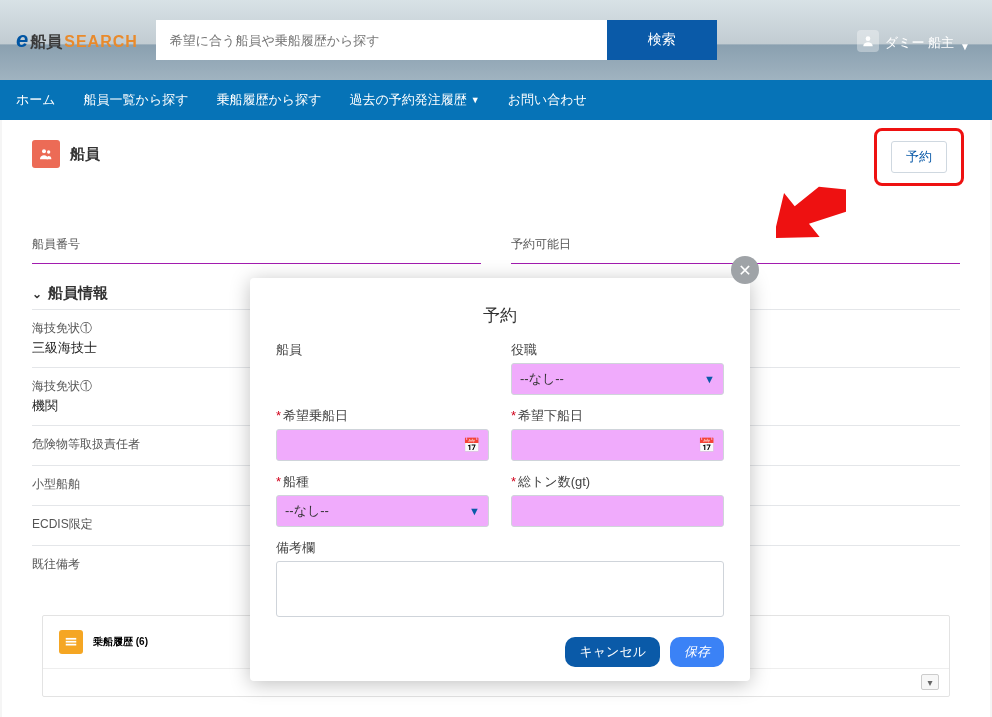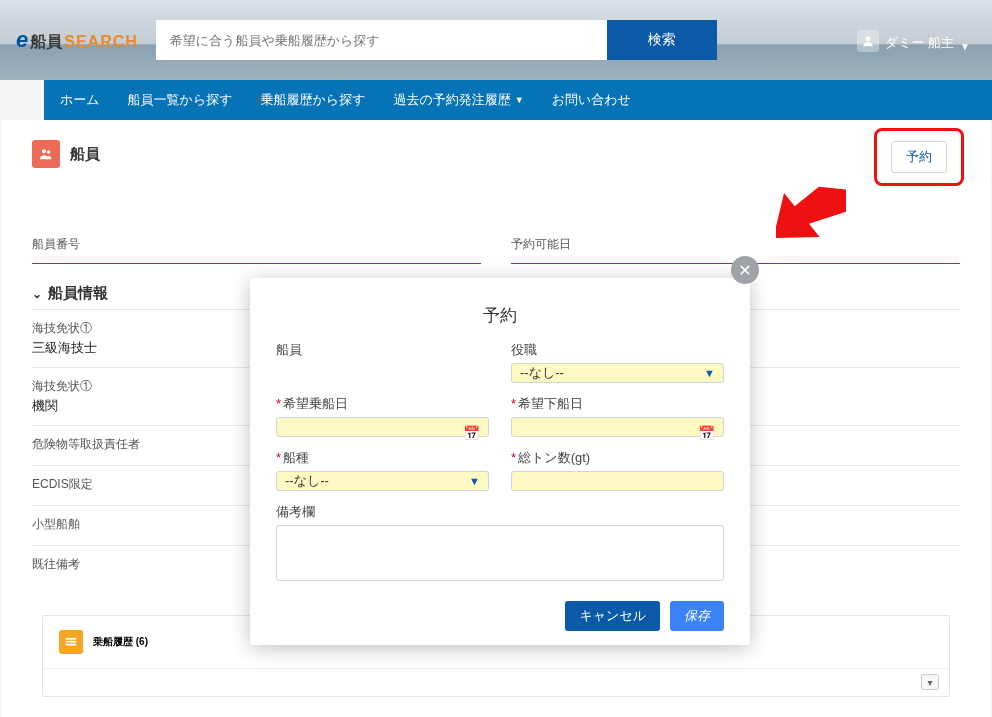--- a/index.html
+++ b/index.html
@@ -27,21 +27,21 @@
   .search-btn {
     width: 110px; height: 40px; background: #0a5aa8; color: #fff;
     border: none; font-size: 14px; cursor: pointer;
   }
 
   .user { position: absolute; right: 22px; top: 30px; color: #fff; font-size: 13px; display: flex; align-items: flex-end; gap: 6px; }
   .user-icon { width: 22px; height: 22px; background: rgba(255,255,255,0.35); border-radius: 4px; display: inline-flex; align-items: center; justify-content: center; }
   .caret-down { font-size: 10px; }
 
   
-  .nav { background: #0673b7; height: 40px; display: flex; align-items: center; padding: 0 16px; gap: 28px; color: #fff; font-size: 13px; margin-left: 44px; }
+  .nav { background: #0673b7; height: 40px; display: flex; align-items: center; padding: 0 16px; gap: 28px; color: #fff; font-size: 13px; }
   .nav-item { cursor: pointer; display: flex; align-items: center; gap: 4px; }
   .nav .caret { font-size: 9px; }
 
   
   .page { background: #fff; margin: 0 2px; padding: 20px 30px; }
   .page-title-row { display: flex; align-items: center; gap: 10px; }
   .title-icon { width: 28px; height: 28px; background: #ec6b56; border-radius: 3px; display: inline-flex; align-items: center; justify-content: center; color: #fff; }
   .title-text { font-size: 15px; font-weight: 600; color: #333; }
 
   .reserve-box {
@@ -86,32 +86,32 @@
     position: absolute; right: -9px; top: -22px;
     width: 28px; height: 28px; border-radius: 50%; background: #9fa3a7;
     color: #fff; font-size: 16px; display: flex; align-items: center; justify-content: center;
     cursor: pointer;
   }
   .modal-title { text-align: center; font-size: 17px; padding: 26px 0 14px 0; color: #333; font-weight: 500; }
   .modal-body { padding: 0 26px; display: grid; grid-template-columns: 1fr 1fr; gap: 12px 22px; }
   .form-field .lbl { font-size: 13px; color: #444; margin-bottom: 4px; display: block; }
   .req { color: #d0021b; margin-right: 2px; }
   .input, .select {
-    width: 100%; height: 20px; border: 1px solid #cfd4da; border-radius: 3px;
-    background: #fef9c3; font-size: 13px; padding: 0 8px; color: #333;
+    width: 100%; height: 32px; border: 1px solid #cfd4da; border-radius: 3px;
+    background: #f0abfc; font-size: 13px; padding: 0 8px; color: #333;
     display: flex; align-items: center; justify-content: space-between;
   }
   .select .sel-text { color: #333; }
   .select .sel-caret { color: #0a5aa8; font-size: 11px; }
   .date-input { position: relative; }
   .date-icon { position: absolute; right: 8px; top: 8px; color: #888; font-size: 14px; }
   .textarea { grid-column: 1 / -1; }
   .textarea textarea { width: 100%; height: 56px; border: 1px solid #cfd4da; border-radius: 3px; resize: none; padding: 6px; font-size: 13px; }
   .modal-footer { display: flex; justify-content: flex-end; gap: 10px; padding: 16px 26px 0 26px; }
-  .btn { height: 30px; padding: 0 14px; border: none; border-radius: 3px; font-size: 13px; cursor: pointer; }
+  .btn { height: 30px; padding: 0 14px; border: none; border-radius: 10px; font-size: 13px; cursor: pointer; }
   .btn-cancel { background: #0a5aa8; color: #fff; }
   .btn-save { background: #3b82f6; color: #fff; font-style: italic; }
 
 </style>
 </head>
 <body>
 
 <div class="banner">
   <div class="logo">
     <span class="e">e</span>
@@ -179,25 +179,25 @@
     </div>
     <div class="info-row">
       <div class="info-label">海技免状①</div>
       <div class="info-val">機関</div>
     </div>
     <div class="info-row">
       <div class="info-label">危険物等取扱責任者</div>
       <div class="info-val"></div>
     </div>
     <div class="info-row">
+      <div class="info-label">小型船舶</div>
+      <div class="info-val"></div>
+    </div>
+    <div class="info-row">
       <div class="info-label">ECDIS限定</div>
-      <div class="info-val"></div>
-    </div>
-    <div class="info-row">
-      <div class="info-label">小型船舶</div>
       <div class="info-val"></div>
     </div>
     <div class="info-row">
       <div class="info-label">既往備考</div>
       <div class="info-val"></div>
     </div>
   </div>
 
   <div class="history-box">
     <div class="history-header">

